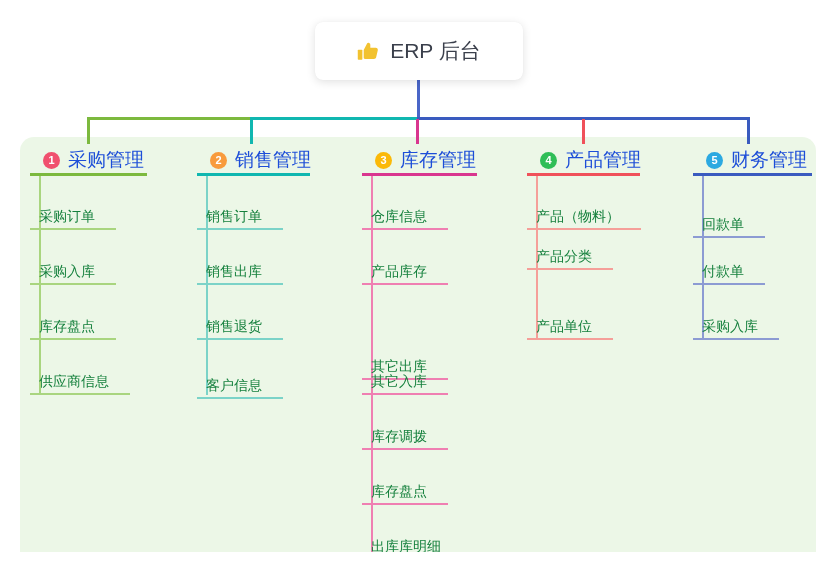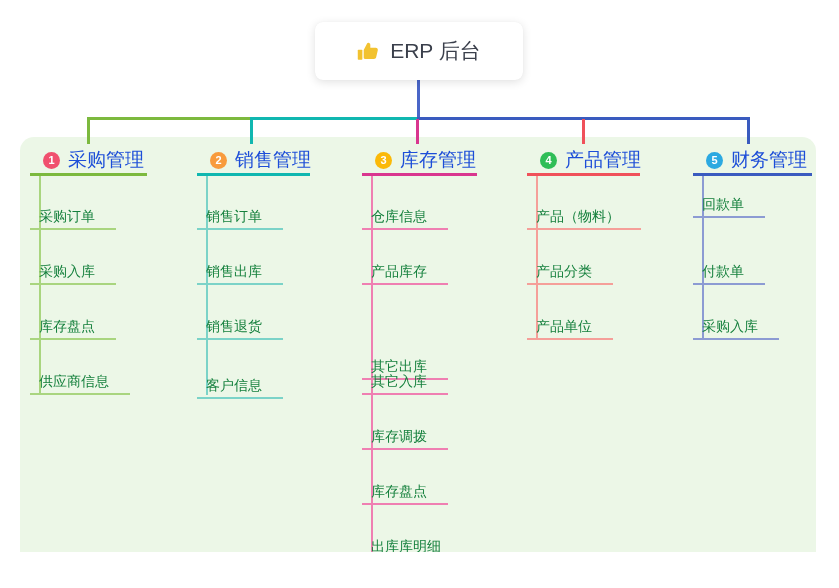--- a/index.html
+++ b/index.html
@@ -136,31 +136,31 @@
   </div>
 
   <div class="branch branch-4" style="--main: #F0515A; --child: #F59F99; --badge: #2FBE57;">
     <div class="b-header">
       <span class="b-badge">4</span>
       <span class="b-label">产品管理</span>
     </div>
     <div class="vert" style="height: 164px;"></div>
     <div class="kids">
         <div class="child" style="top: 58px;">产品（物料）</div>
-        <div class="child" style="top: 113px;">产品分类</div>
+        <div class="child" style="top: 98px;">产品分类</div>
         <div class="child" style="top: 168px;">产品单位</div>
       </div>
   </div>
 
   <div class="branch branch-5" style="--main: #3A5BBF; --child: #8C9BD3; --badge: #2CA9E1;">
     <div class="b-header">
       <span class="b-badge">5</span>
       <span class="b-label">财务管理</span>
     </div>
     <div class="vert" style="height: 164px;"></div>
     <div class="kids">
-        <div class="child" style="top: 46px;">回款单</div>
+        <div class="child" style="top: 66px;">回款单</div>
         <div class="child" style="top: 113px;">付款单</div>
         <div class="child" style="top: 168px;">采购入库</div>
       </div>
   </div>
 
 </div>
 
 </body></html>

